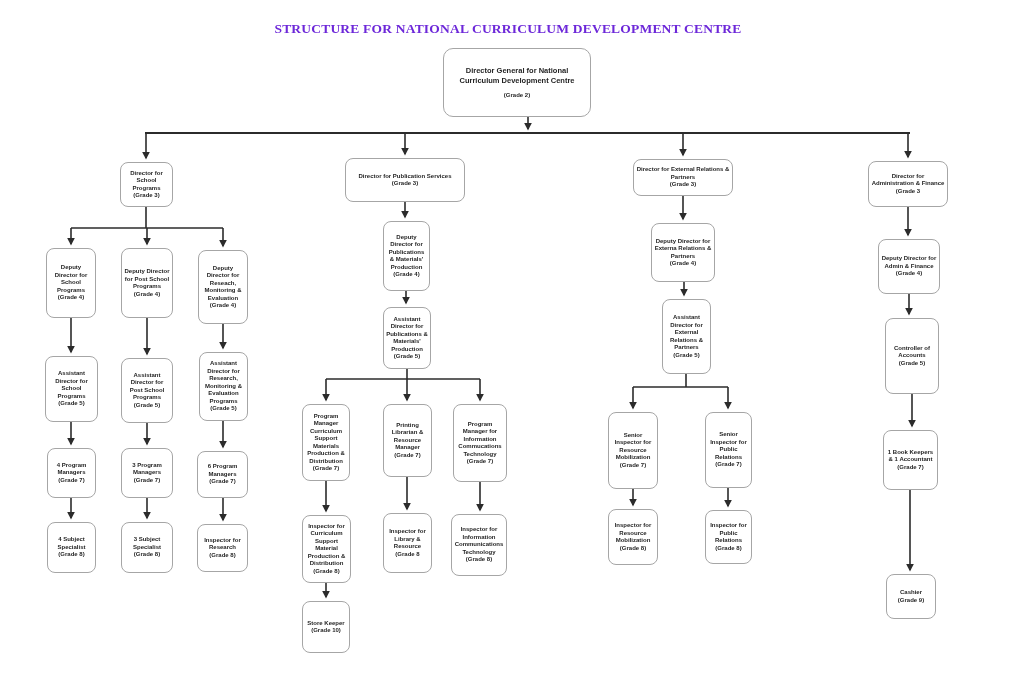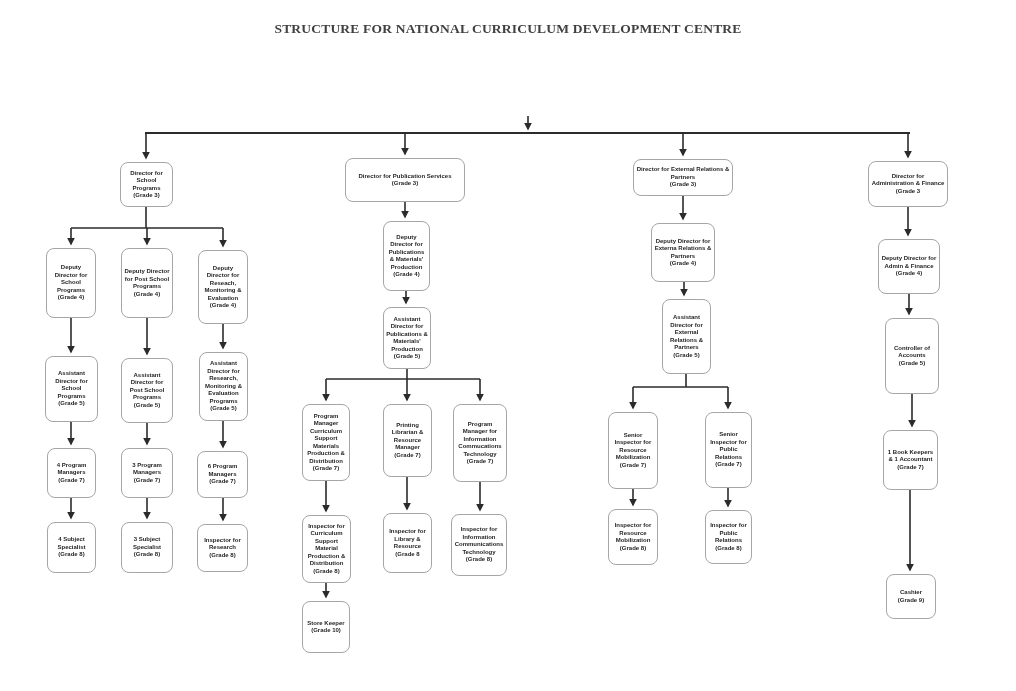--- a/index.html
+++ b/index.html
@@ -14,21 +14,21 @@
   #chart-title {
     position: absolute;
     top: 21px;
     left: 0;
     width: 100%;
     text-align: center;
     font-family: "Liberation Serif", "DejaVu Serif", serif;
     font-weight: bold;
     font-size: 13.5px;
     letter-spacing: 0.2px;
-    color: #404040;
+    color: #6d28d9;
   }
   #connectors { position: absolute; top: 0; left: 0; }
   .node {
     position: absolute;
     box-sizing: border-box;
     background: #ffffff;
     border: 1px solid #a6a6a6;
     border-radius: 8px;
     display: flex;
     flex-direction: column;
@@ -105,20 +105,24 @@
       <line x1="633" y1="489" x2="633" y2="505" marker-end="url(#arr)"></line>
       <line x1="728" y1="488" x2="728" y2="506" marker-end="url(#arr)"></line>
 
       <line x1="908" y1="207" x2="908" y2="235" marker-end="url(#arr)"></line>
       <line x1="909" y1="294" x2="909" y2="314" marker-end="url(#arr)"></line>
       <line x1="912" y1="394" x2="912" y2="426" marker-end="url(#arr)"></line>
       <line x1="910" y1="490" x2="910" y2="570" marker-end="url(#arr)"></line>
     </g>
   </svg>
 
+  <div class="node root" style="left:443px; top:48px; width:148px; height:69px;">
+    <span class="nt">Director General for National Curriculum Development Centre</span>
+    <span class="ng">(Grade 2)</span>
+  </div>
 
   <div class="node" style="left:120px; top:162px; width:53px; height:45px;">
     <span class="nt">Director for School Programs</span>
     <span class="ng">(Grade 3)</span>
   </div>
   <div class="node" style="left:345px; top:158px; width:120px; height:44px;">
     <span class="nt">Director for Publication Services</span>
     <span class="ng">(Grade 3)</span>
   </div>
   <div class="node" style="left:633px; top:159px; width:100px; height:37px;">

